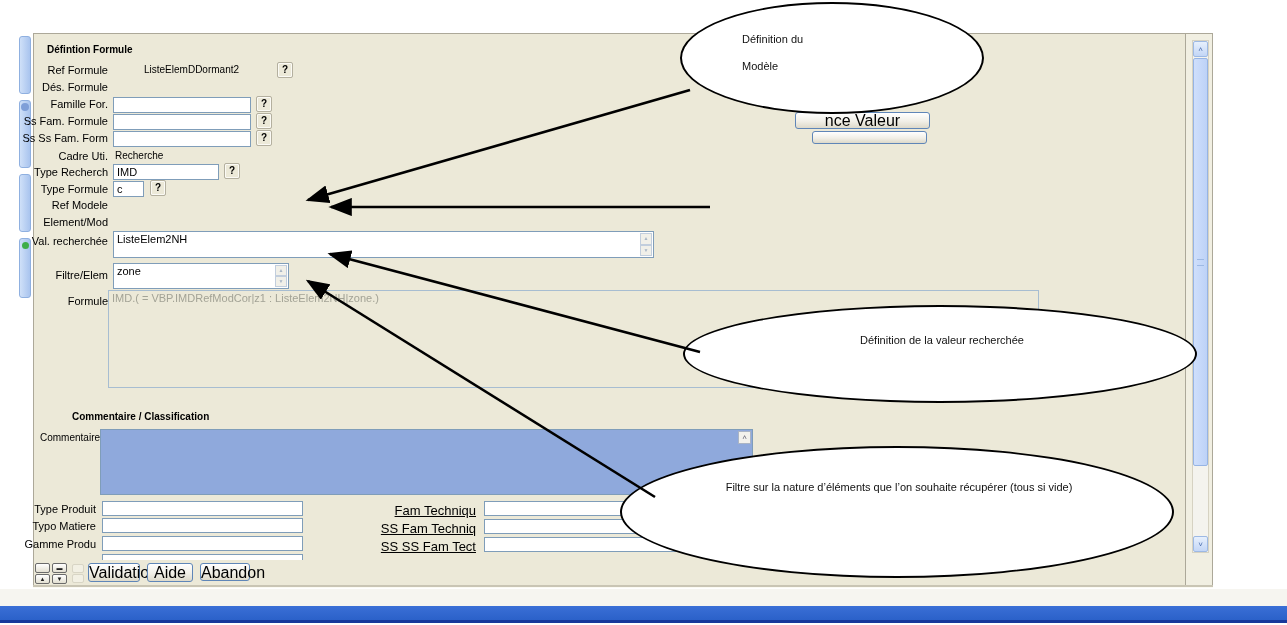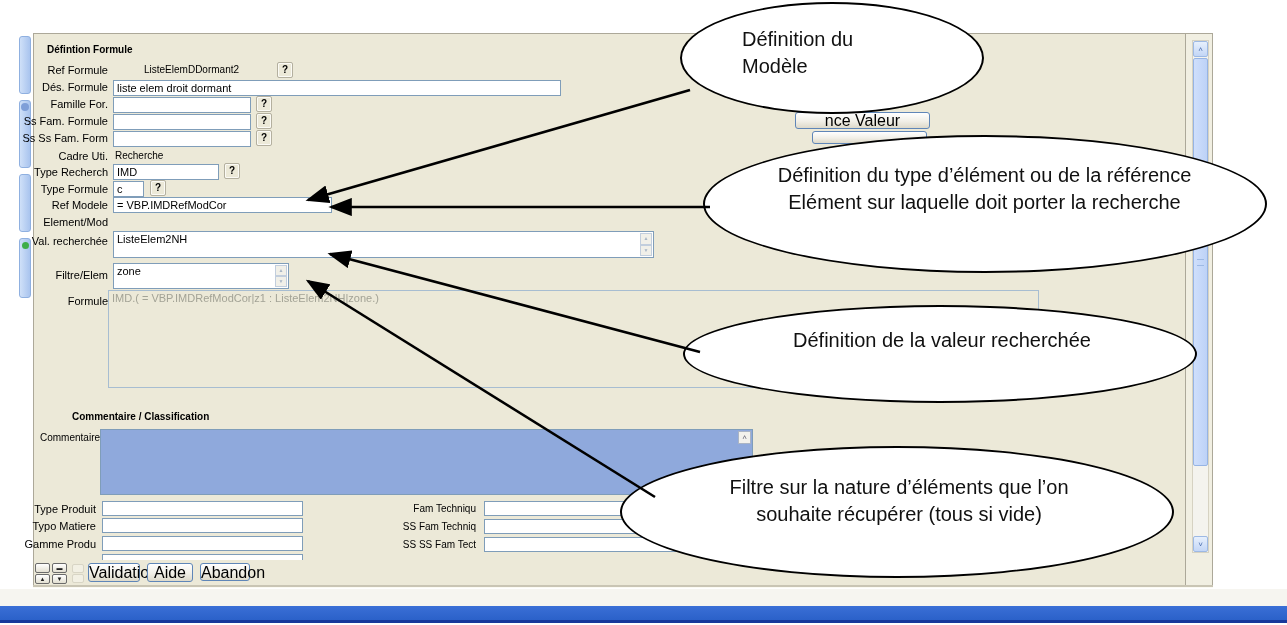--- a/index.html
+++ b/index.html
@@ -5,21 +5,21 @@
   html,body{margin:0;padding:0;background:#fff;}
   .stage{position:relative;width:1287px;height:625px;background:#ffffff;overflow:hidden;
          font-family:"Liberation Sans",sans-serif;color:#000;}
   
   .panel{position:absolute;left:33px;top:33px;width:1153px;height:554px;
          background:#ece9d8;border:1px solid #aca899;box-sizing:border-box;}
   .scrollcol{position:absolute;left:1186px;top:33px;width:27px;height:554px;
          background:#f1efe2;border:1px solid #aca899;border-left:none;box-sizing:border-box;}
   
   .lbl{position:absolute;left:2px;width:106px;text-align:right;font-size:11px;white-space:nowrap;}
-  .lblr{position:absolute;left:330px;width:146px;text-align:right;font-size:10px;white-space:nowrap;}
+  .lblr{position:absolute;left:330px;width:146px;text-align:right;font-size:13px;white-space:nowrap;text-decoration:underline;}
   .pval{position:absolute;font-size:10px;white-space:nowrap;}
   .inp{position:absolute;background:#fff;border:1px solid #7f9db9;box-sizing:border-box;
        font-size:11px;line-height:13px;padding:1px 3px;overflow:hidden;white-space:nowrap;}
   .inp-dis{background:#ece9d8;color:#a3a396;border:1px solid #a7bdd1;}
   .help{position:absolute;width:14px;height:14px;background:#ece9d8;border:1px solid #b4b09f;
         border-radius:2px;font-size:10px;font-weight:bold;text-align:center;line-height:13px;
         box-shadow:inset 0 0 0 1px #fbfaf5;}
   .spin{position:absolute;right:1px;top:1px;width:12px;bottom:1px;display:flex;flex-direction:column;}
   .spin div{flex:1;background:#f1f0e9;border:1px solid #c2cedd;font-size:5px;line-height:100%;
         color:#a8b6c6;text-align:center;display:flex;align-items:center;justify-content:center;}
@@ -28,21 +28,21 @@
          border:1px solid #5f86b8;border-radius:3px;font-size:16px;text-align:center;
          box-sizing:border-box;color:#000;}
   .navbtn{position:absolute;width:15px;height:10px;background:linear-gradient(#fff,#e3e0d2);
          border:1px solid #6b6b6b;border-radius:2px;font-size:6px;line-height:8px;text-align:center;
          box-sizing:border-box;color:#222;}
   .navpale{position:absolute;width:12px;height:9px;background:#f2f0e4;border:1px solid #d8d5c5;
          border-radius:2px;box-sizing:border-box;}
   
   .bubble{position:absolute;background:#fff;border:2.5px solid #000;border-radius:50%;
           z-index:10;box-sizing:border-box;}
-  .btext{position:absolute;font-size:20px;line-height:27px;color:#111;}
+  .btext{position:absolute;font-size:11px;line-height:27px;color:#111;}
   
   .sb{position:absolute;left:1192px;width:17px;background:#f4f3ee;border:1px solid #d6d2c2;box-sizing:border-box;}
   .sbbtn{position:absolute;left:0;width:15px;height:16px;background:linear-gradient(#e7f0fd,#c3d6f6);
          border:1px solid #9db9e4;border-radius:2px;color:#4d6fae;font-size:8px;text-align:center;
          line-height:15px;box-sizing:border-box;}
   .sbthumb{position:absolute;left:0;width:15px;background:linear-gradient(90deg,#cfdffc,#bdd2f7);
          border:1px solid #96b4e4;border-radius:2px;box-sizing:border-box;}
   .grip{position:absolute;left:3px;right:3px;top:50%;height:5px;margin-top:-3px;
         border-top:1px solid #9db9e4;border-bottom:1px solid #9db9e4;}
   
@@ -72,21 +72,20 @@
   <div class="scrollcol"></div>
 
   <div class="pval" style="left:47px;top:44px;font-weight:bold;"></div>
   <div class="pval" style="left:47px;top:44px;font-weight:bold;background:#ece9d8;">Défintion Formule</div>
 
   <div class="lbl" style="top:64px;">Ref Formule</div>
   <div class="pval" style="left:108px;top:64px;padding-left:36px;">ListeElemDDormant2</div>
   <div class="help" style="left:277px;top:62px;">?</div>
 
   <div class="lbl" style="top:81px;">Dés. Formule</div>
-  <div class="inp" style="left:113px;top:80px;width:448px;height:16px;">liste elem droit dormant</div>
 
   <div class="lbl" style="top:98px;">Famille For.</div>
   <div class="inp" style="left:113px;top:97px;width:138px;height:16px;"></div>
   <div class="help" style="left:256px;top:96px;">?</div>
 
   <div class="lbl" style="top:115px;">Ss Fam. Formule</div>
   <div class="inp" style="left:113px;top:114px;width:138px;height:16px;"></div>
   <div class="help" style="left:256px;top:113px;">?</div>
 
   <div class="lbl" style="top:132px;">Ss Ss Fam. Form</div>
@@ -98,21 +97,20 @@
 
   <div class="lbl" style="top:166px;">Type Recherch</div>
   <div class="inp" style="left:113px;top:164px;width:106px;height:16px;">IMD</div>
   <div class="help" style="left:224px;top:163px;">?</div>
 
   <div class="lbl" style="top:183px;">Type Formule</div>
   <div class="inp" style="left:113px;top:181px;width:31px;height:16px;">c</div>
   <div class="help" style="left:150px;top:180px;">?</div>
 
   <div class="lbl" style="top:199px;">Ref Modele</div>
-  <div class="inp" style="left:113px;top:197px;width:219px;height:16px;">= VBP.IMDRefModCor</div>
 
   <div class="lbl" style="top:216px;">Element/Mod</div>
 
   <div class="lbl" style="top:235px;">Val. recherchée</div>
   <div class="inp" style="left:113px;top:231px;width:541px;height:27px;">
     <span>ListeElem2NH</span>
     <div class="spin">
         <div>▲</div>
         <div>▼</div>
       </div>
@@ -181,23 +179,20 @@
   <div class="bluebar" style="top:606px;height:14px;background:linear-gradient(#3a6fd6,#2b61c9);"></div>
   <div class="bluebar" style="top:620px;height:3px;background:#17389b;"></div>
 
   <div class="bubble" style="left:680px;top:2px;width:304px;height:112px;">
     <div class="btext" style="left:60px;top:22px;text-align:left;">
       <div>Définition du</div>
       <div>Modèle</div>
     </div>
   </div>
 
-  <div class="bubble" style="left:703px;top:135px;width:564px;height:138px;">
-    <div class="btext" style="left:52px;top:25px;width:455px;text-align:center;">Définition du type d’élément ou de la référence Elément sur laquelle doit porter la recherche</div>
-  </div>
 
   <div class="bubble" style="left:620px;top:446px;width:554px;height:132px;">
     <div class="btext" style="left:77px;top:26px;width:400px;text-align:center;">Filtre sur la nature d’éléments que l’on souhaite récupérer (tous si vide)</div>
   </div>
 
   <div class="bubble" style="left:683px;top:305px;width:514px;height:98px;">
     <div class="btext" style="left:57px;top:20px;width:400px;text-align:center;">Définition de la valeur recherchée</div>
   </div>
 
   <svg class="arrows" width="1287" height="625">

